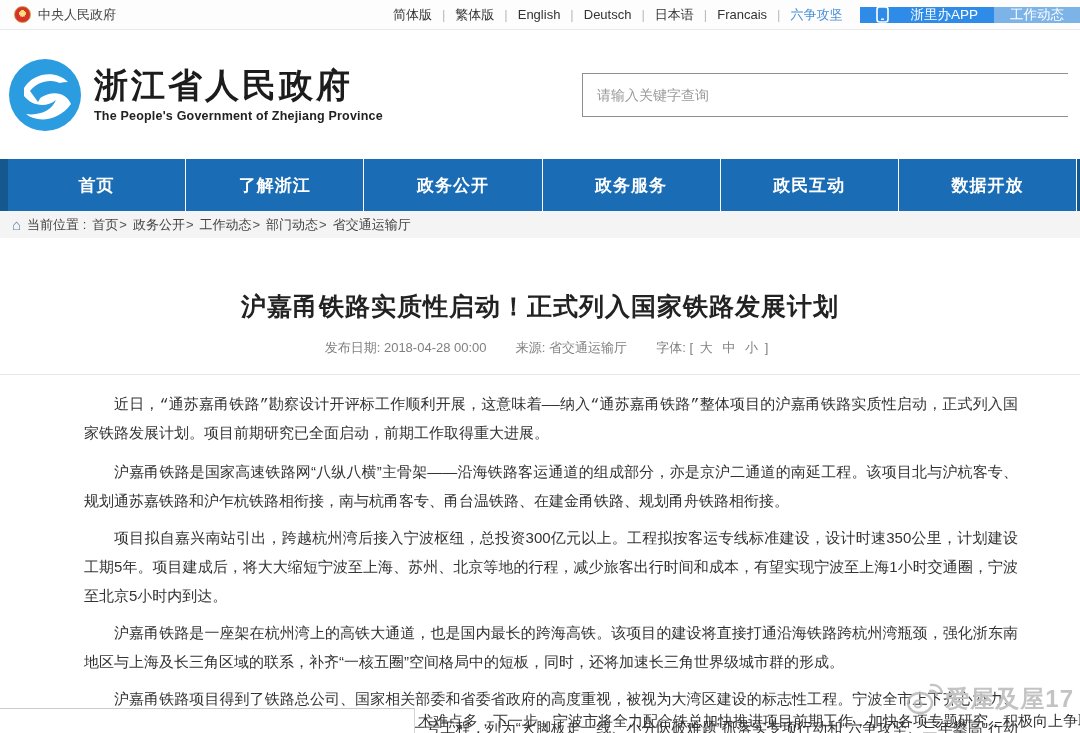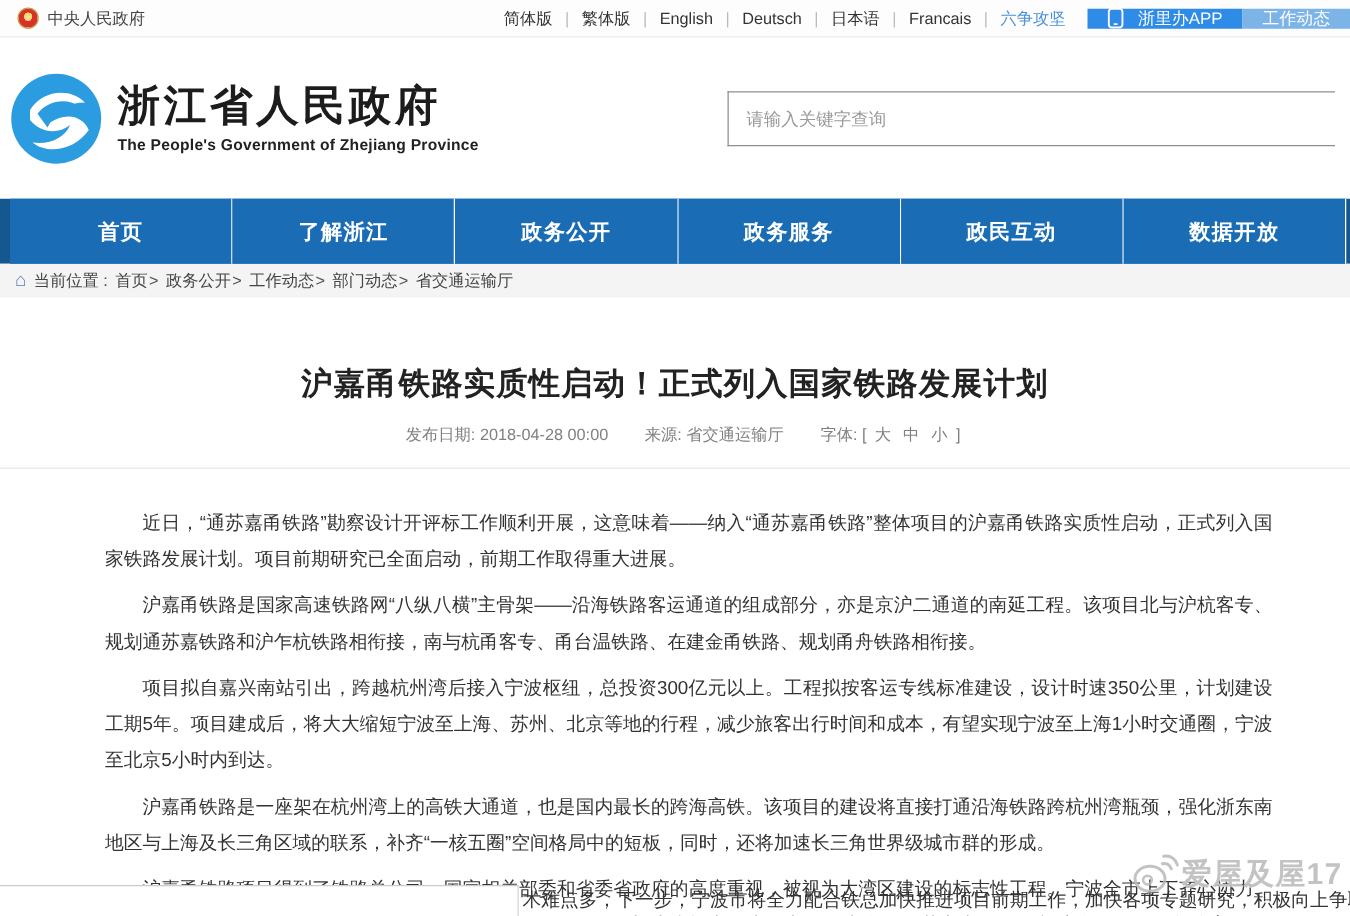--- a/index.html
+++ b/index.html
@@ -21,21 +21,21 @@
     background:radial-gradient(circle at 50% 42%, #f6d36b 0 28%, #d6312a 30% 100%);
     border:1px solid #c89a3a; display:flex; align-items:center; justify-content:center;
     color:#f9e08a; font-size:9px; line-height:1;
   }
   .topbar-right { display:flex; align-items:stretch; height:16px; }
   .toplinks { display:flex; align-items:center; gap:10px; margin-right:18px; }
   .toplinks a { text-decoration:none; color:#333; cursor:pointer; }
   .toplinks .sep { color:#bbb; }
   .user-center { color:#4a90d9 !important; }
   .topbtn {
-    display:flex; align-items:center; gap:11px; padding:0 16px; color:#fff;
+    display:flex; align-items:center; gap:21px; padding:0 16px; color:#fff;
     font-size:13.5px; cursor:pointer;
   }
   .topbtn.app { background:#2e8be8; }
   .topbtn.access { background:#7db4e8; }
   .phone-svg, .mag-svg { display:block; }
 
   
   .header {
     height:129px; display:flex; align-items:center; justify-content:space-between;
     padding:0 10px 0 8px; background:#fff;gap:15px;
@@ -82,21 +82,21 @@
   .article-meta { margin-top:16px; font-size:13px; color:#808080;padding-left:13px; }
   .article-meta .gap { display:inline-block; width:22px; }
   .meta-font a { color:#808080; text-decoration:none; cursor:pointer; padding:0 3px; }
   .head-divider { border-bottom:1px solid #e8e8e8; margin-top:17px; }
 
   .article-body { padding:9px 62px 0 84px; }
   .article-body p {
     font-size:15px; line-height:29px; color:#333; text-align:justify;
     text-indent:2em; margin-top:8px;
   }
-  .article-body p:first-child { margin-top:20px; }
+  .article-body p:first-child { margin-top:7px;font-family:Liberation Mono, monospace; }
 
   
   .partial-line {
     position:absolute; left:0; bottom:0; width:1080px; height:25px;
     font-size:15px; line-height:25px; color:#333; white-space:nowrap;
     padding-left:418px; overflow:hidden; background:transparent;
   }
   .white-overlay {
     position:absolute; left:0; bottom:0; width:415px; height:25px;
     background:#fff; border-top:1px solid #ccc; border-right:1px solid #d5d5d5;

